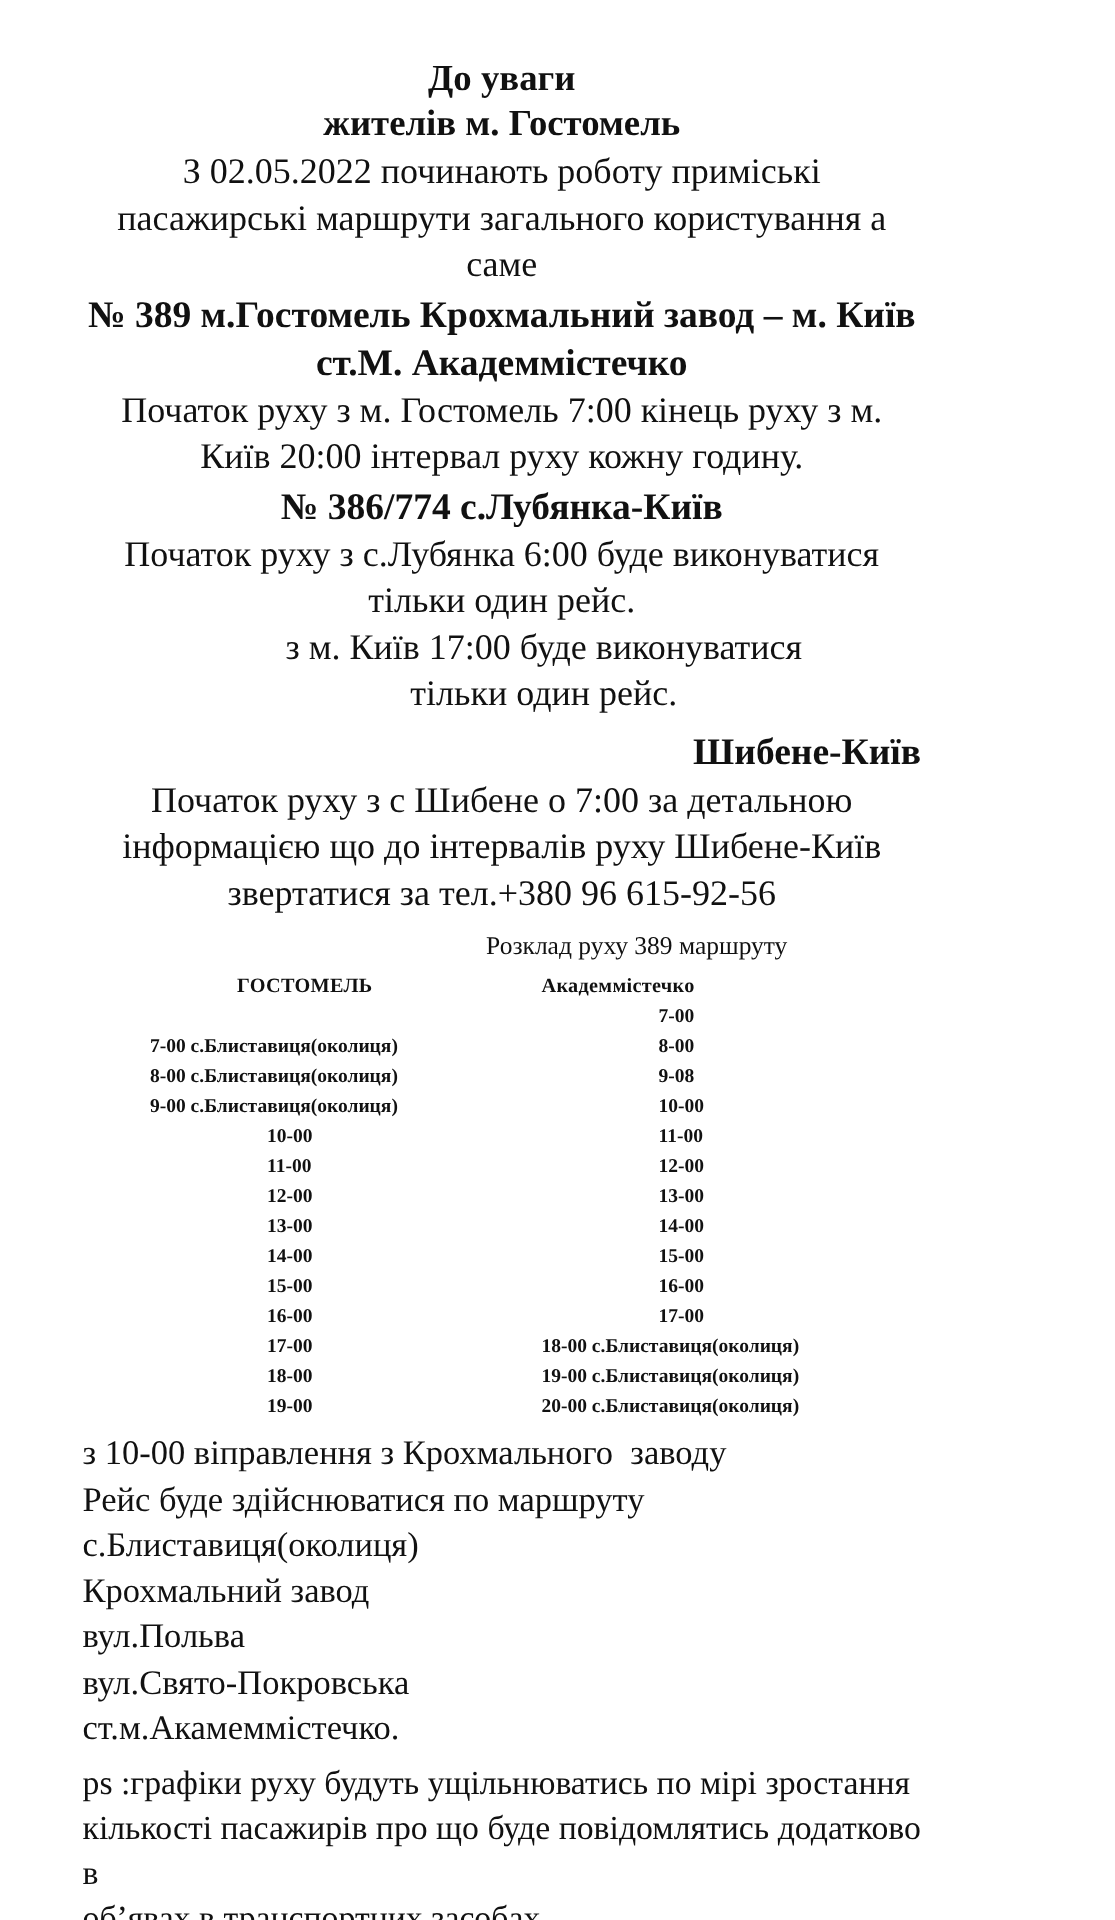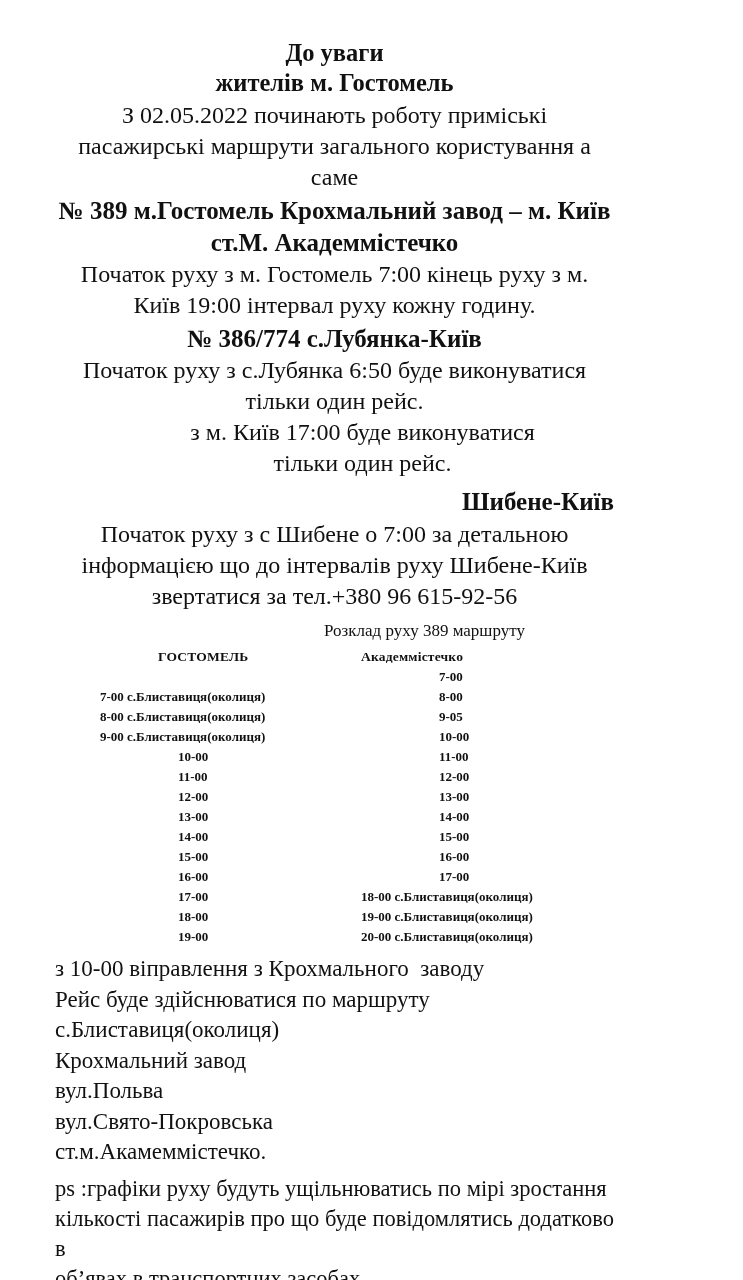--- a/index.html
+++ b/index.html
@@ -144,26 +144,26 @@
   <div class="block" style="padding-top:2px;">
     <div class="intro-line">З 02.05.2022 починають роботу приміські</div>
     <div class="intro-line">пасажирські маршрути загального користування а</div>
     <div class="intro-line">саме</div>
   </div>
 
   <div class="block" style="padding-top:2px;">
     <div class="route-head">№ 389 м.Гостомель Крохмальний завод – м. Київ</div>
     <div class="route-head">ст.М. Академмістечко</div>
     <div class="intro-line">Початок руху з м. Гостомель 7:00 кінець руху з м.</div>
-    <div class="intro-line">Київ 19:00 інтервал руху кожну годину.</div>
+    <div class="intro-line">Київ 20:00 інтервал руху кожну годину.</div>
   </div>
 
   <div class="block" style="padding-top:2px;">
     <div class="route-head">№ 386/774 с.Лубянка-Київ</div>
-    <div class="intro-line">Початок руху з с.Лубянка 6:50 буде виконуватися</div>
+    <div class="intro-line">Початок руху з с.Лубянка 6:00 буде виконуватися</div>
     <div class="intro-line">тільки один рейс.</div>
     <div class="intro-line" style="padding-left:56px;">з м. Київ 17:00 буде виконуватися</div>
     <div class="intro-line" style="padding-left:56px;">тільки один рейс.</div>
   </div>
 
   <div class="block" style="padding-top:6px;">
     <div class="route-head-left">Шибене-Київ</div>
     <div class="intro-line">Початок руху з с Шибене о 7:00 за детальною</div>
     <div class="intro-line">інформацією що до інтервалів руху Шибене-Київ</div>
     <div class="intro-line">звертатися за тел.+380 96 615-92-56</div>
@@ -184,21 +184,21 @@
             <tr>
               <td class="col-a"></td>
               <td class="col-b"><span class="time-only">7-00</span></td>
             </tr>
             <tr>
               <td class="col-a"><span class="time-stop">7-00 с.Блиставиця(околиця)</span></td>
               <td class="col-b"><span class="time-only">8-00</span></td>
             </tr>
             <tr>
               <td class="col-a"><span class="time-stop">8-00 с.Блиставиця(околиця)</span></td>
-              <td class="col-b"><span class="time-only">9-05</span></td>
+              <td class="col-b"><span class="time-only">9-08</span></td>
             </tr>
             <tr>
               <td class="col-a"><span class="time-stop">9-00 с.Блиставиця(околиця)</span></td>
               <td class="col-b"><span class="time-only">10-00</span></td>
             </tr>
             <tr>
               <td class="col-a"><span class="time-only">10-00</span></td>
               <td class="col-b"><span class="time-only">11-00</span></td>
             </tr>
             <tr>

